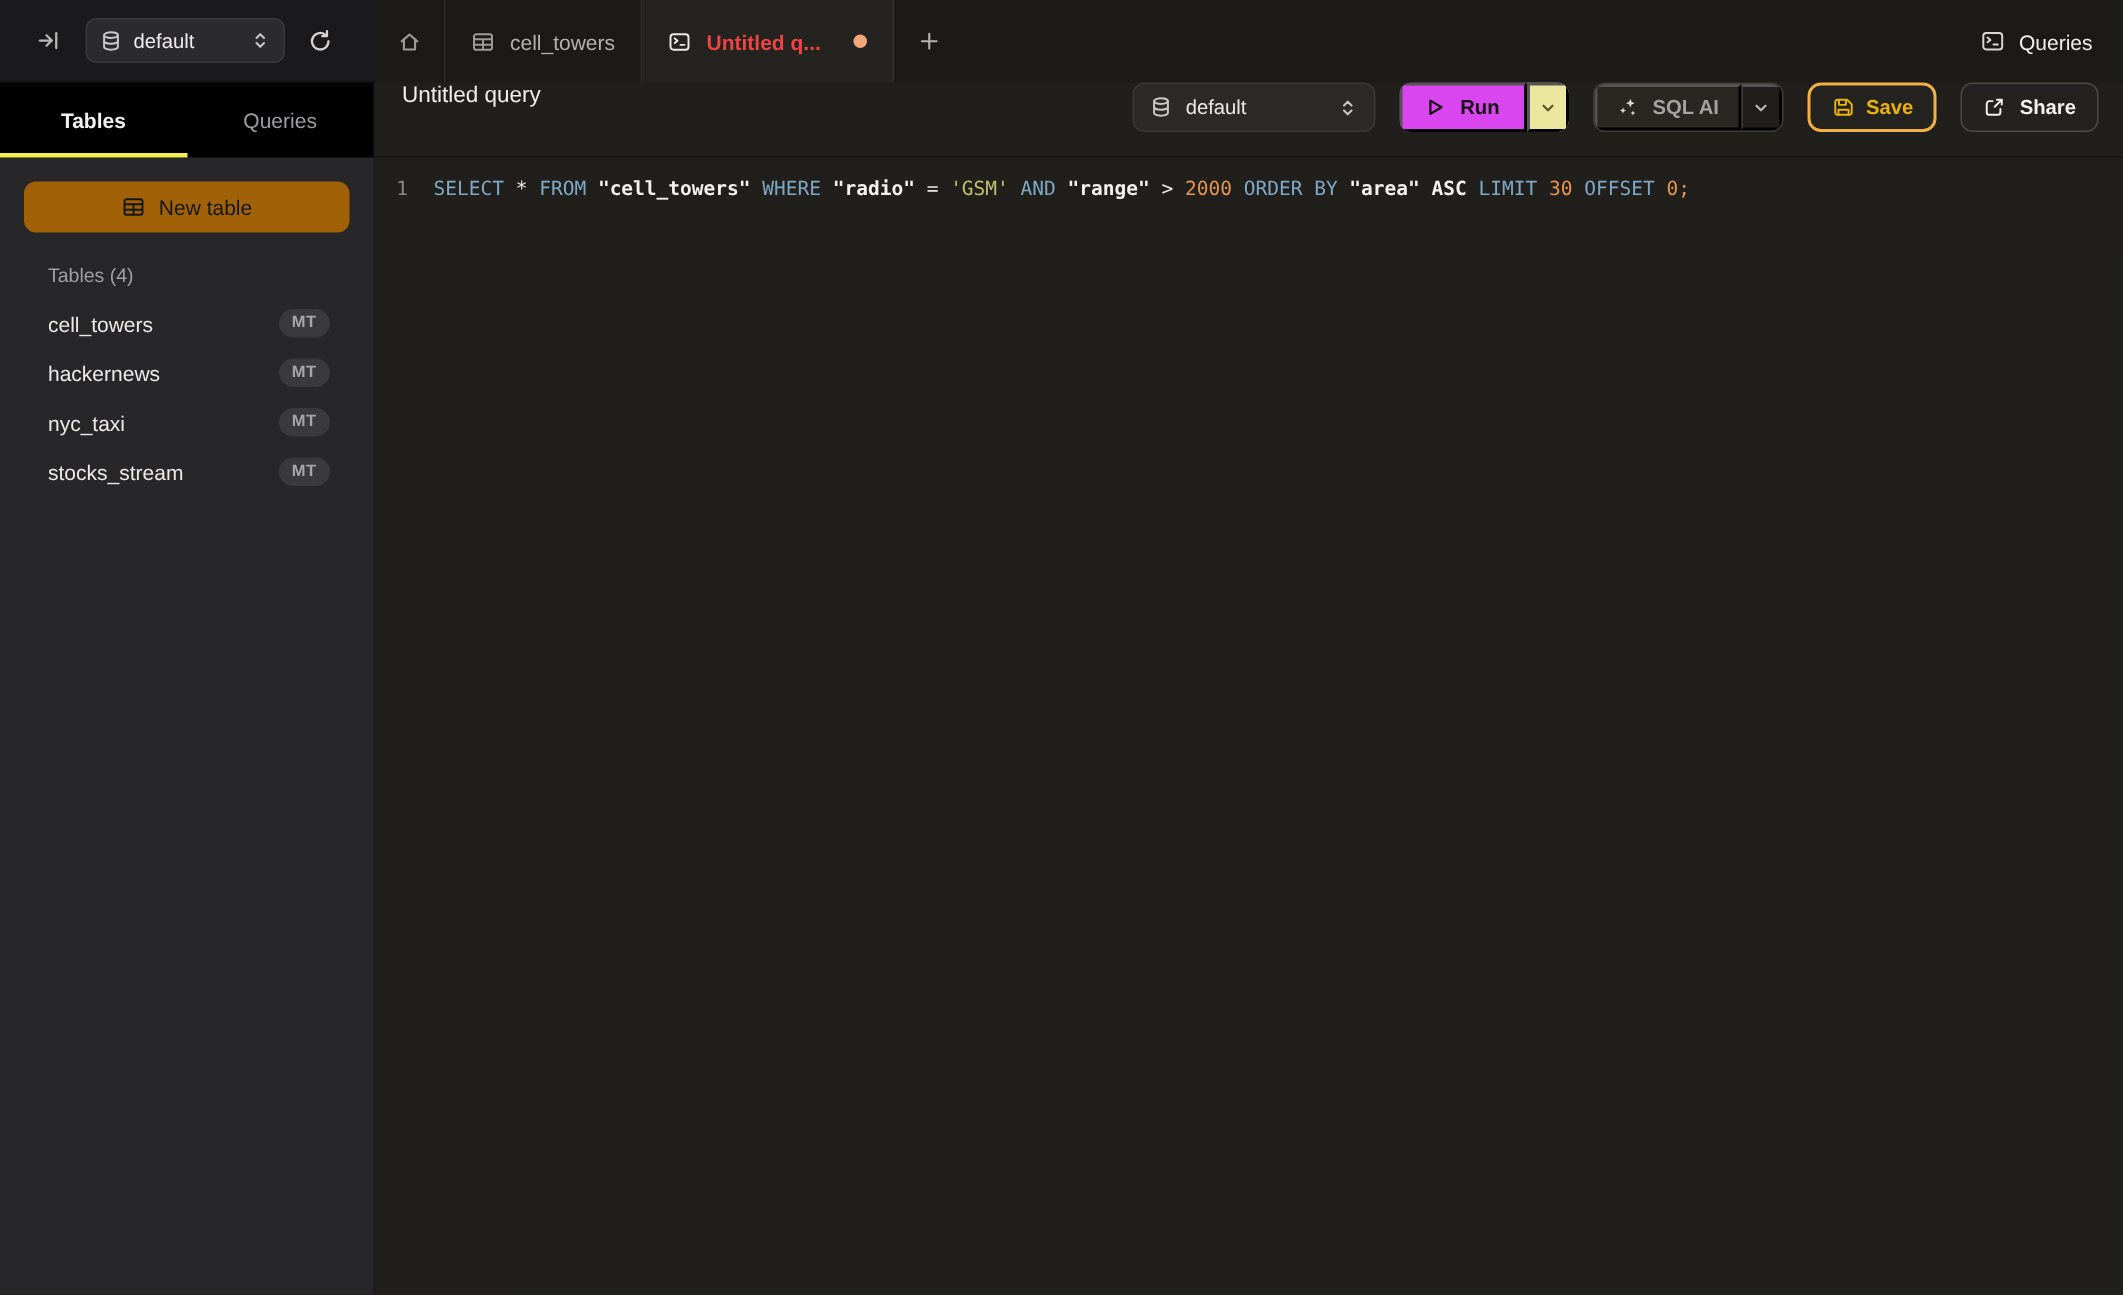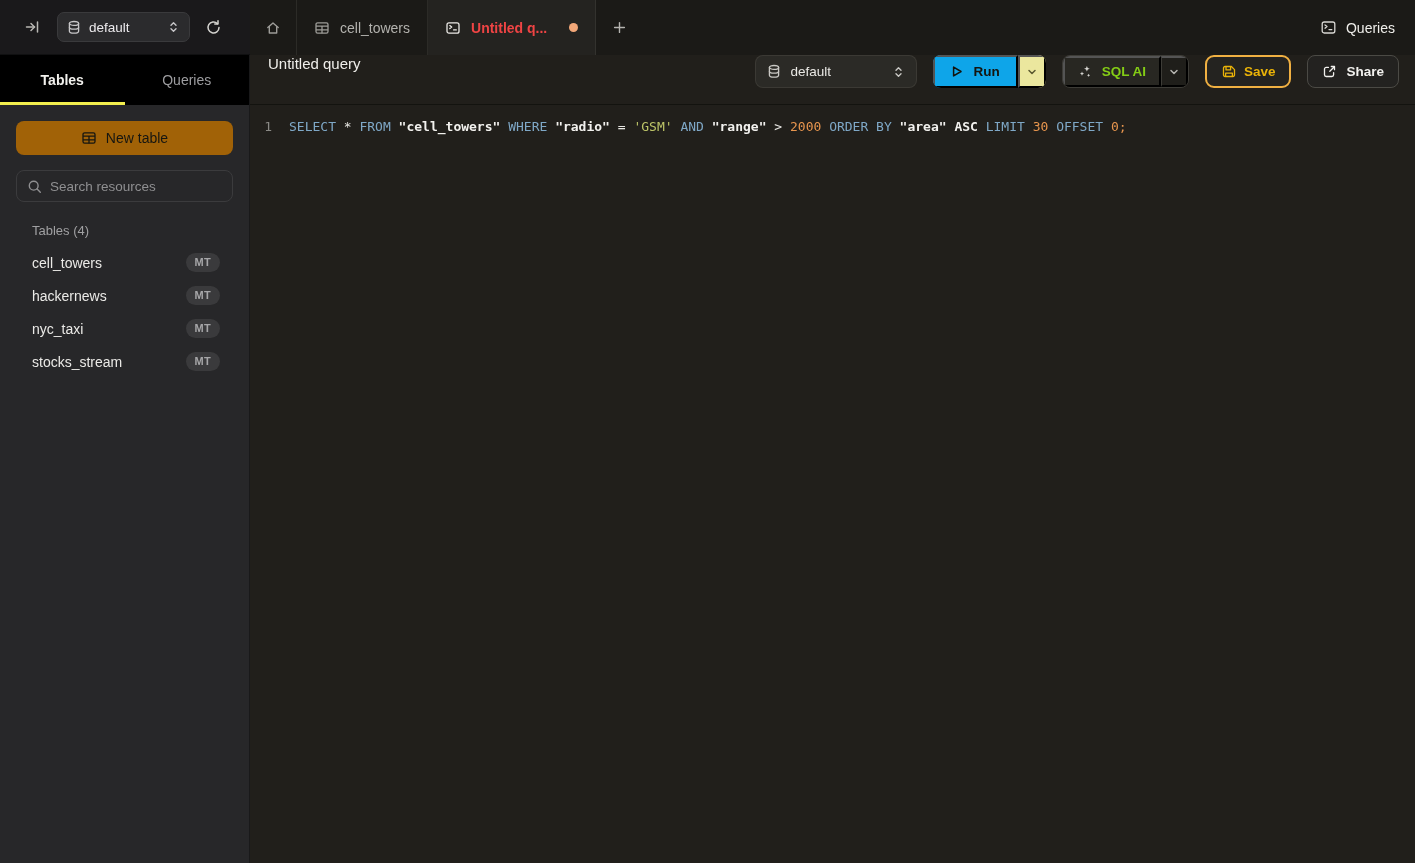--- a/index.html
+++ b/index.html
@@ -118,21 +118,21 @@
   .run-btn { height:33px; display:flex; border-radius:8px; overflow:hidden; border:none; padding:0; background:none; }
   .run-main {
     display:flex; align-items:center; gap:9px; padding:0 16px 0 14px;
     color:#14140f; font-size:13.5px; font-weight:600; height:100%;
   }
   .run-chev { width:28px; height:100%; display:flex; align-items:center; justify-content:center; color:#5a5830; }
 
   .sqlai-btn { height:33px; display:flex; border:1px solid #3d3c37; border-radius:8px; overflow:hidden; padding:0; background:none; }
   .sqlai-main {
     background:#282722; display:flex; align-items:center; gap:9px; padding:0 13px;
-    font-size:13.5px; font-weight:600; color:#84cc16; height:100%;
+    font-size:13.5px; font-weight:600; color:#a3a3a3; height:100%;
   }
   .sqlai-main .ai-icon { color:#d8d7d3; }
   .sqlai-chev {
     width:27px; height:100%; background:#1f1e1a; border-left:1px solid #3d3c37;
     display:flex; align-items:center; justify-content:center; color:#b5b4b0;
   }
 
   .save-btn {
     height:33px; border-radius:9px; background:#242320;
     display:flex; align-items:center; gap:8px; padding:0 14px;
@@ -265,29 +265,20 @@
       <button class="new-table-btn" id="new-table-btn" style="background: #a16207;">
         <span>
           <svg width="16" height="16" viewBox="0 0 16 16" fill="none" stroke="currentColor" stroke-width="1.3" stroke-linejoin="round">
             <rect x="2" y="2.8" width="12" height="10.4" rx="1.6"></rect>
             <path d="M2 6.2 h12 M2 9.8 h12 M8 6.2 V13.2"></path>
           </svg>
         </span>
         <span>New table</span>
       </button>
 
-      <div class="search-box">
-        <span>
-          <svg width="15" height="15" viewBox="0 0 15 15" fill="none" stroke="currentColor" stroke-width="1.4" stroke-linecap="round">
-            <circle cx="6.7" cy="6.7" r="4.4"></circle>
-              <path d="M10.1 10.1 L13.3 13.3"></path>
-          </svg>
-        </span>
-        <input type="text" placeholder="Search resources" style="">
-      </div>
 
       <div class="section-title">Tables (4)</div>
 
       <div class="table-list">
         <div class="table-row">
           <span class="table-name">cell_towers</span>
           <span class="mt-badge">MT</span>
         </div>
         <div class="table-row">
           <span class="table-name">hackernews</span>
@@ -320,21 +311,21 @@
             <span class="pill-label">default</span>
             <span>
               <svg width="13" height="14" viewBox="0 0 13 14" fill="none" stroke="currentColor" stroke-width="1.4" stroke-linecap="round" stroke-linejoin="round">
                 <path d="M4 5.3 6.5 2.8 9 5.3"></path>
                   <path d="M4 8.7 6.5 11.2 9 8.7"></path>
               </svg>
             </span>
           </div>
 
           <div class="run-btn">
-            <button class="run-main" id="run-main" style="background: #0ea5e9;">
+            <button class="run-main" id="run-main" style="background: #d946ef;">
               <span>
                 <svg width="15" height="15" viewBox="0 0 15 15" fill="none" stroke="currentColor" stroke-width="1.5" stroke-linejoin="round">
                   <path d="M4.6 3.1 L12 7.5 4.6 11.9 Z"></path>
                 </svg>
               </span>
               <span>Run</span>
             </button>
             <button class="run-chev" id="run-chev" style="background: rgb(235, 231, 158);">
               <span>
                 <svg width="12" height="12" viewBox="0 0 12 12" fill="none" stroke="currentColor" stroke-width="1.5" stroke-linecap="round" stroke-linejoin="round">

